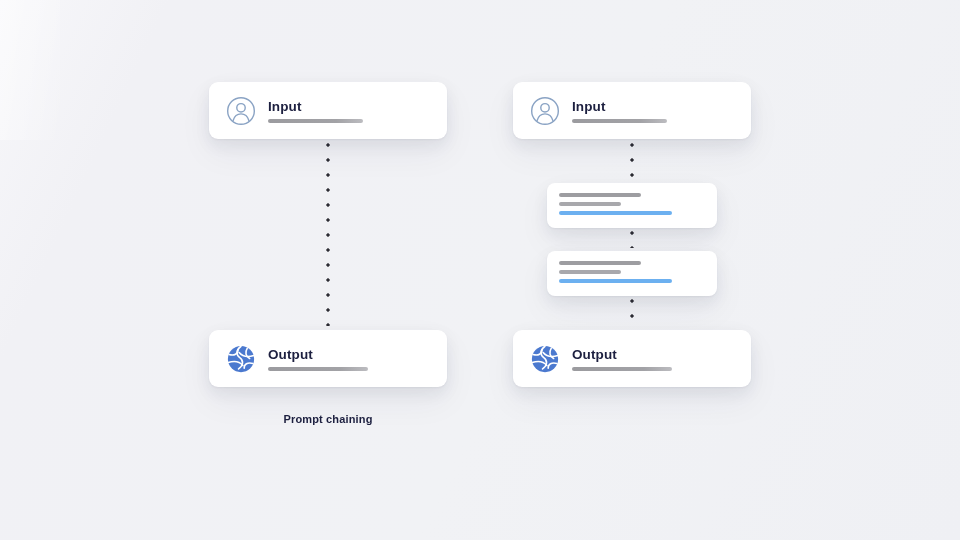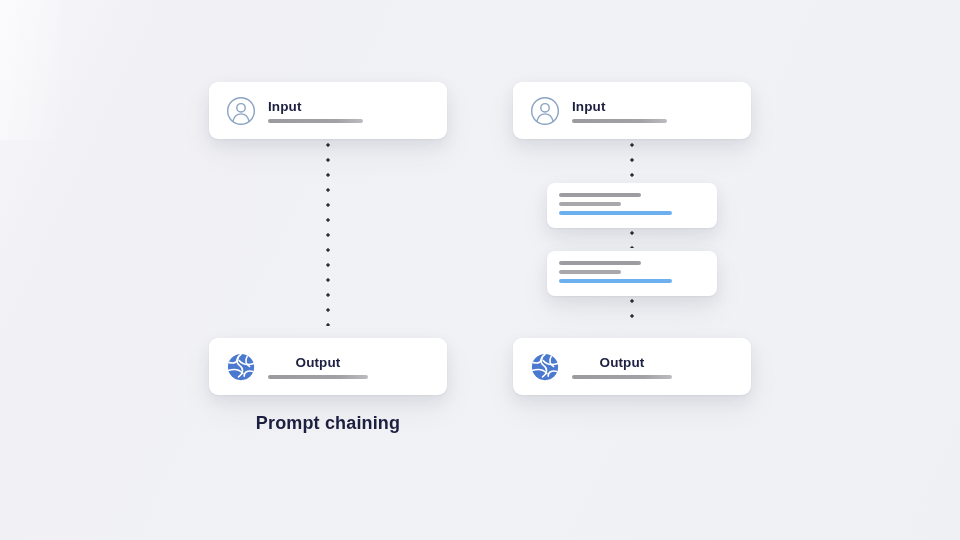--- a/index.html
+++ b/index.html
@@ -57,21 +57,21 @@
 
   .card.endpoint {
     left: 31px;
     width: 238px;
     height: 57px;
     display: flex;
     align-items: center;
     padding: 0 0 0 17px;
   }
   .card.input  { top: 82px; }
-  .card.output { top: 338px; text-align: center; }
+  .card.output { top: 330px; }
 
   .card-icon {
     width: 30px;
     height: 30px;
     flex: 0 0 30px;
     margin-right: 12px;
     display: block;
   }
 
   .card-text {
@@ -136,21 +136,21 @@
   .dots.r-s2 { top: 231px; height: 17px; }
   .dots.r-s3 { top: 299px; height: 28px; }
 
   
   .caption {
     position: absolute;
     top: 413px;
     left: 0;
     width: 300px;
     text-align: center;
-    font-size: 18px;
+    font-size: 11px;
     font-weight: 700;
     color: #1d2040;
     letter-spacing: .15px;
   }
 </style>
 </head>
 <body>
 
 <div id="canvas">
 

